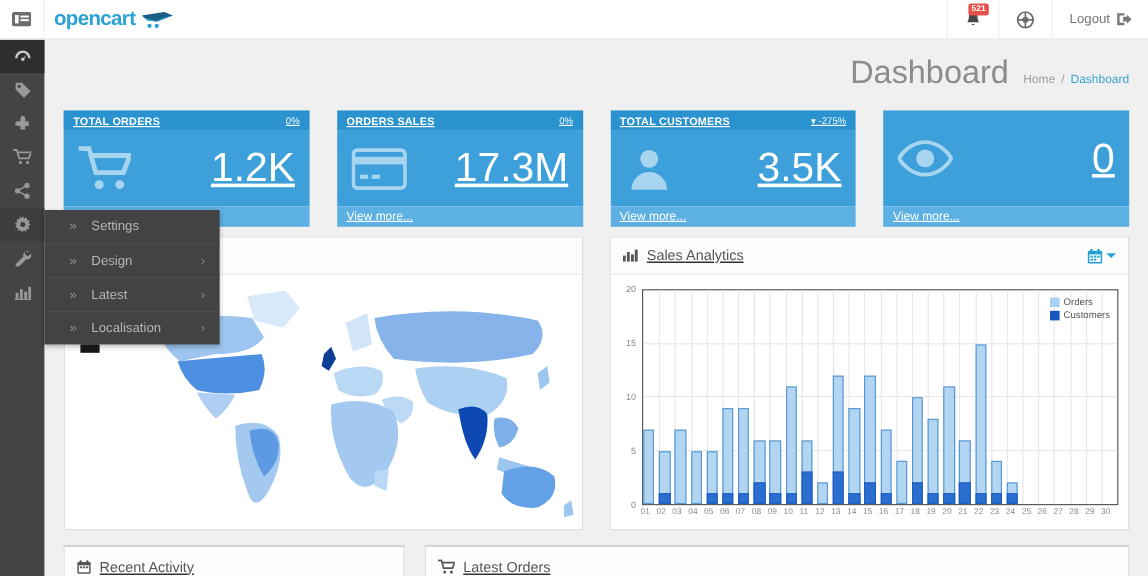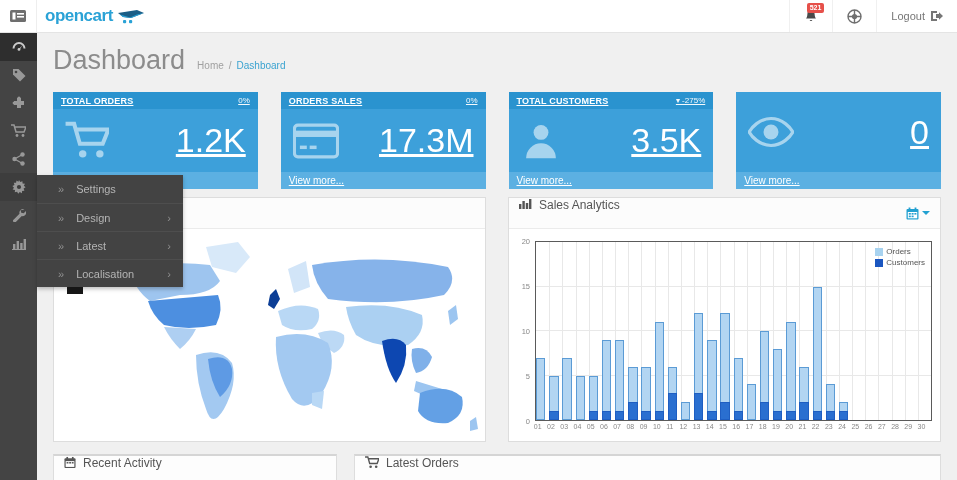--- a/index.html
+++ b/index.html
@@ -36,21 +36,21 @@
     border-top:1px solid #4e4e4e; cursor:pointer; color:#b4b4b4; font-size:11px; }
   .flyout-item:first-child { border-top:none; }
   .flyout-bullet { color:#8f8f8f; font-size:11px; margin-right:12px; }
   .flyout-chevron { margin-left:auto; color:#8f8f8f; font-size:11px; }
   .flyout-notch { position:absolute; left:30px; bottom:-7px; width:16px; height:7px;
     background:#161616; }
 
   
   .content { position:absolute; left:37px; top:33px; right:0; bottom:0; background:#f0f0f0;
     padding:0 16px; overflow:hidden; }
-  .page-header { margin-top:12px; height:34px; display:flex; align-items:baseline; gap:12px; }
+  .page-header { margin-top:12px; height:34px; display:flex; align-items:baseline; gap:12px;justify-content:flex-end; }
   .page-title { font-size:27px; color:#8c8c8c; font-weight:400; }
   .breadcrumb { font-size:10px; color:#a0a0a0; display:flex; gap:5px; }
   .breadcrumb .crumb-link { color:#a0a0a0; cursor:pointer; }
   .breadcrumb .crumb-current { color:#3ba3d0; cursor:pointer; }
 
   
   .tiles { margin-top:13px; display:grid; grid-template-columns:repeat(4,1fr); gap:23px; }
   .tile { height:97px; display:flex; flex-direction:column; color:#fff;text-decoration:underline; }
   .tile-head { height:17px; background:#2a93cf; display:flex; align-items:center;
     justify-content:space-between; padding:0 8px; }
@@ -61,21 +61,21 @@
   .tile-value { font-size:34px; font-weight:300; margin-left:auto; }
   .tile-icon { opacity:.55; }
   .tile-foot { height:17px; background:#5cb0e2; font-size:10px; display:flex;
     align-items:center; padding:0 8px; cursor:pointer; }
 
   
   .panels { margin-top:8px; display:grid; grid-template-columns:1fr 1fr; gap:22px; }
   .panel { background:#fff; border:1px solid #ddd; height:245px; display:flex;
     flex-direction:column; }
   .panel-head { height:31px; border-bottom:1px solid #ebebeb; background:#fcfcfc;
-    display:flex; gap:7px; padding:0 10px; flex-shrink:0; }
+    display:flex; align-items:center; gap:7px; padding:0 10px; flex-shrink:0;text-decoration:underline; }
   .panel-title { font-size:12px; color:#555; }
   .panel-head .right { margin-left:auto; cursor:pointer; display:flex; align-items:center; gap:3px; }
   .caret-down { width:0; height:0; border-left:4px solid transparent;
     border-right:4px solid transparent; border-top:4px solid #23a1d1; }
   .panel-body { flex:1; position:relative; overflow:hidden; }
 
   
   .map-svg { display:block; margin:4px auto 0; }
 
   

